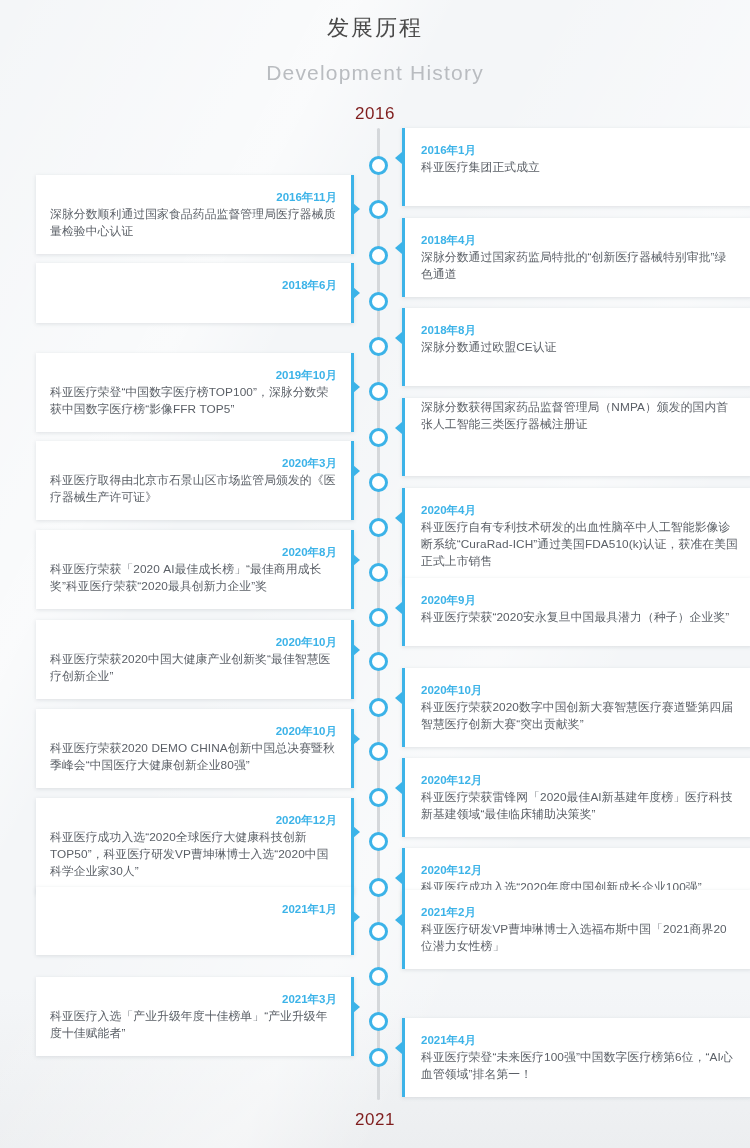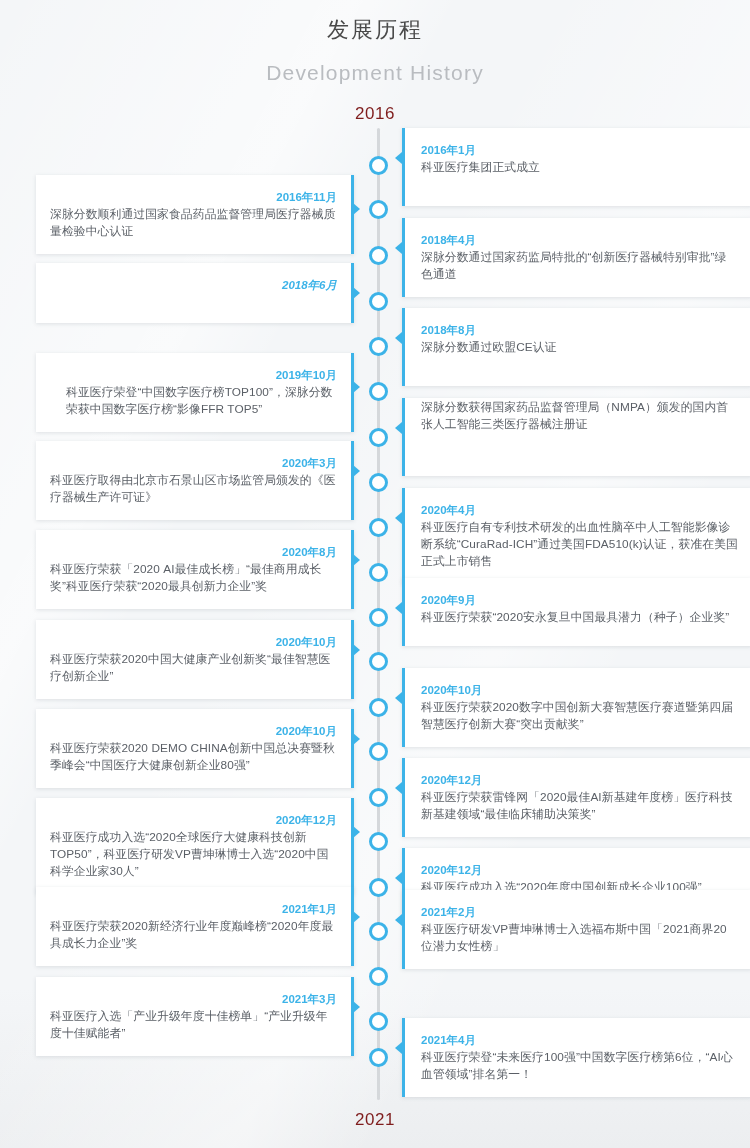--- a/index.html
+++ b/index.html
@@ -28,20 +28,21 @@
   .page { position: relative; z-index: 1; width: 750px; height: 1148px; }
 
   
   .header { text-align: center; padding-top: 14px; }
   .header .title-cn {
     font-size: 22px;
     color: #4a4a4a;
     letter-spacing: 2px;
     font-weight: 400;
     line-height: 32px;
+    font-family: Liberation Mono, monospace;
   }
   .header .title-en {
     font-size: 21px;
     color: #b9bcc0;
     letter-spacing: 1.2px;
     font-weight: 400;
     line-height: 30px;
     margin-top: 12px;
   }
 
@@ -222,25 +223,25 @@
       <div class="card right" style="top: 1018px; min-height: 68px;">
         <div class="arrow" style="top: 24px;"></div>
         <div class="date">2021年4月</div>
         <div class="desc">科亚医疗荣登“未来医疗100强”中国数字医疗榜第6位，“AI心血管领域”排名第一！</div>
       </div>
       <div class="card left" style="top: 175px; min-height: 75px;">
         <div class="arrow" style="top: 28px;"></div>
         <div class="date">2016年11月</div>
         <div class="desc">深脉分数顺利通过国家食品药品监督管理局医疗器械质量检验中心认证</div>
       </div>
-      <div class="card left" style="top: 263px; min-height: 60px; font-style: italic;">
+      <div class="card left" style="top: 263px; min-height: 60px;">
         <div class="arrow" style="top: 24px;"></div>
         <div class="date">2018年6月</div>
       </div>
-      <div class="card left" style="top: 353px; min-height: 70px; padding-left: 16px;">
+      <div class="card left" style="top: 353px; min-height: 70px;">
         <div class="arrow" style="top: 28px;"></div>
         <div class="date">2019年10月</div>
         <div class="desc">科亚医疗荣登“中国数字医疗榜TOP100”，深脉分数荣获中国数字医疗榜“影像FFR TOP5”</div>
       </div>
       <div class="card left" style="top: 441px; min-height: 68px;">
         <div class="arrow" style="top: 24px;"></div>
         <div class="date">2020年3月</div>
         <div class="desc">科亚医疗取得由北京市石景山区市场监管局颁发的《医疗器械生产许可证》</div>
       </div>
       <div class="card left" style="top: 530px; min-height: 68px;">
@@ -259,21 +260,20 @@
         <div class="desc">科亚医疗荣获2020 DEMO CHINA创新中国总决赛暨秋季峰会“中国医疗大健康创新企业80强”</div>
       </div>
       <div class="card left" style="top: 798px; min-height: 75px;">
         <div class="arrow" style="top: 28px;"></div>
         <div class="date">2020年12月</div>
         <div class="desc">科亚医疗成功入选“2020全球医疗大健康科技创新TOP50”，科亚医疗研发VP曹坤琳博士入选“2020中国科学企业家30人”</div>
       </div>
       <div class="card left" style="top: 887px; min-height: 68px;">
         <div class="arrow" style="top: 24px;"></div>
         <div class="date">2021年1月</div>
-        <div class="desc">科亚医疗荣获2020新经济行业年度巅峰榜“2020年度最具成长力企业”奖</div>
       </div>
       <div class="card left" style="top: 977px; min-height: 68px;">
         <div class="arrow" style="top: 24px;"></div>
         <div class="date">2021年3月</div>
         <div class="desc">科亚医疗入选「产业升级年度十佳榜单」“产业升级年度十佳赋能者”</div>
       </div>
     </div>
 
 </div>
 

